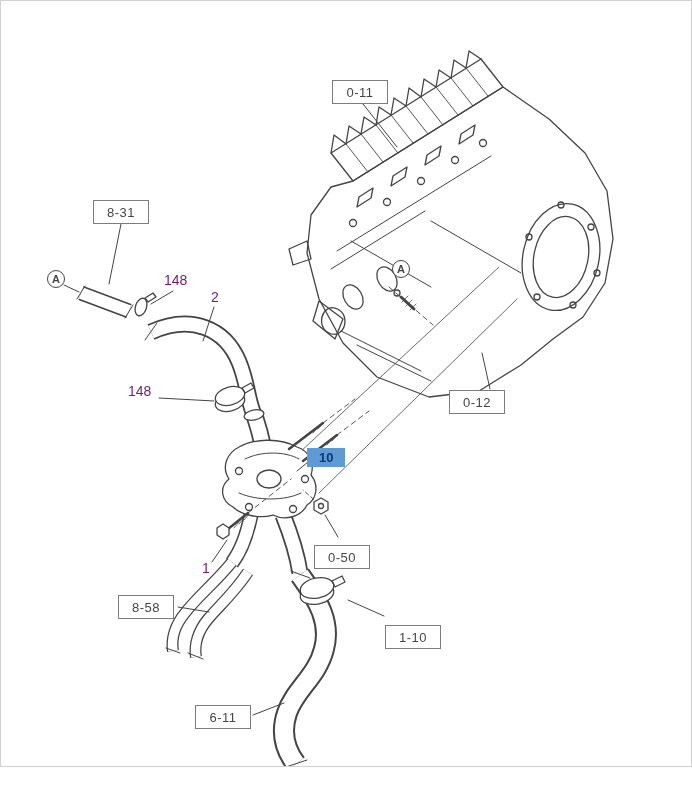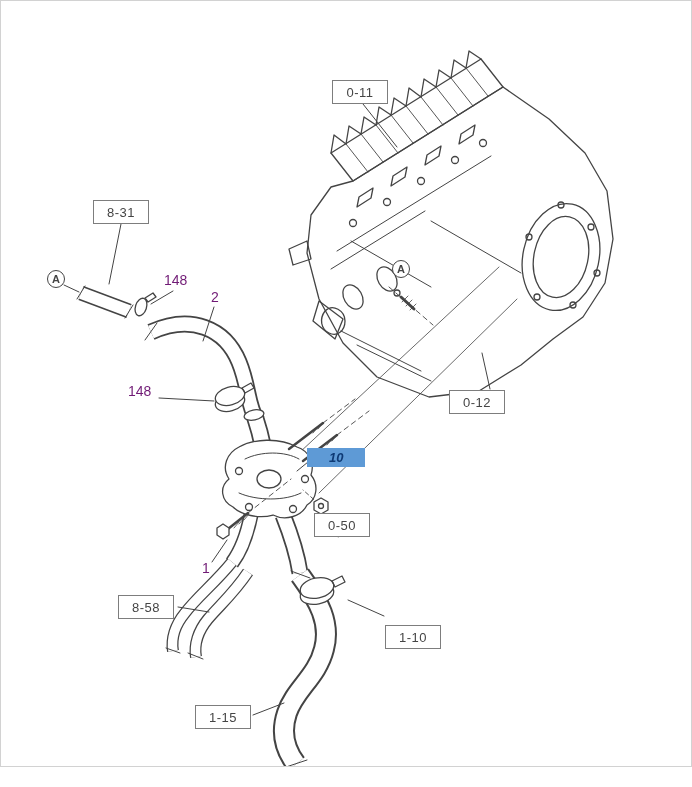--- a/index.html
+++ b/index.html
@@ -7,21 +7,21 @@
   .stage { position:relative; width:692px; height:767px; background:#fff; border:1px solid #d2d2d2; overflow:hidden; }
   .stage svg { position:absolute; left:0; top:0; }
   .callout {
     position:absolute; border:1px solid #7d7d7d; background:#fff; color:#454545;
     font-size:13px; line-height:1; padding:5px 8px 4px; text-align:center;
     min-width:56px; letter-spacing:0.5px; cursor:pointer;
   }
   .plabel { position:absolute; color:#701a75; font-size:14px; line-height:1; }
   .highlight {
     position:absolute; background:#5e9ad6; color:#0e3a75; font-size:13px;
-    font-weight:bold; line-height:1; padding:3px 22px; cursor:pointer;font-style:italic;
+    font-weight:bold; line-height:1; padding:3px 12px; cursor:pointer;
   }
   .refmark {
     position:absolute; width:18px; height:18px; border:1.5px solid #454545; border-radius:50%;
     color:#454545; font-size:11px; font-weight:bold; background:#fff;
     display:flex; align-items:center; justify-content:center;
   }
 </style>
 </head>
 <body>
 
@@ -173,24 +173,24 @@
         <path d="M383,615 L347,599"></path>
         <path d="M252,714 L283,702"></path>
         <path d="M63,284 L78,291"></path>
       </g>
     </g>
   </svg>
 
   <div class="callout" style="left:331px; top:79px;">0-11</div>
   <div class="callout" style="left:92px;  top:199px;">8-31</div>
   <div class="callout" style="left:448px; top:389px;">0-12</div>
-  <div class="callout" style="left:313px; top:512px;">0-50</div>
+  <div class="callout" style="left:313px; top:544px;">0-50</div>
   <div class="callout" style="left:117px; top:594px;">8-58</div>
   <div class="callout" style="left:384px; top:604px;margin-top:20px;">1-10</div>
-  <div class="callout" style="left:194px; top:704px;">1-15</div>
+  <div class="callout" style="left:194px; top:704px;">6-11</div>
 
   <div class="plabel" style="left:163px; top:272px;">148</div>
   <div class="plabel" style="left:210px; top:289px;">2</div>
   <div class="plabel" style="left:127px; top:383px;">148</div>
   <div class="plabel" style="left:201px; top:560px;">1</div>
 
   <div class="highlight" style="left:306px; top:447px;">10</div>
 
   <div class="refmark" style="left:46px;  top:269px;">A</div>
   <div class="refmark" style="left:391px; top:259px;">A</div>

